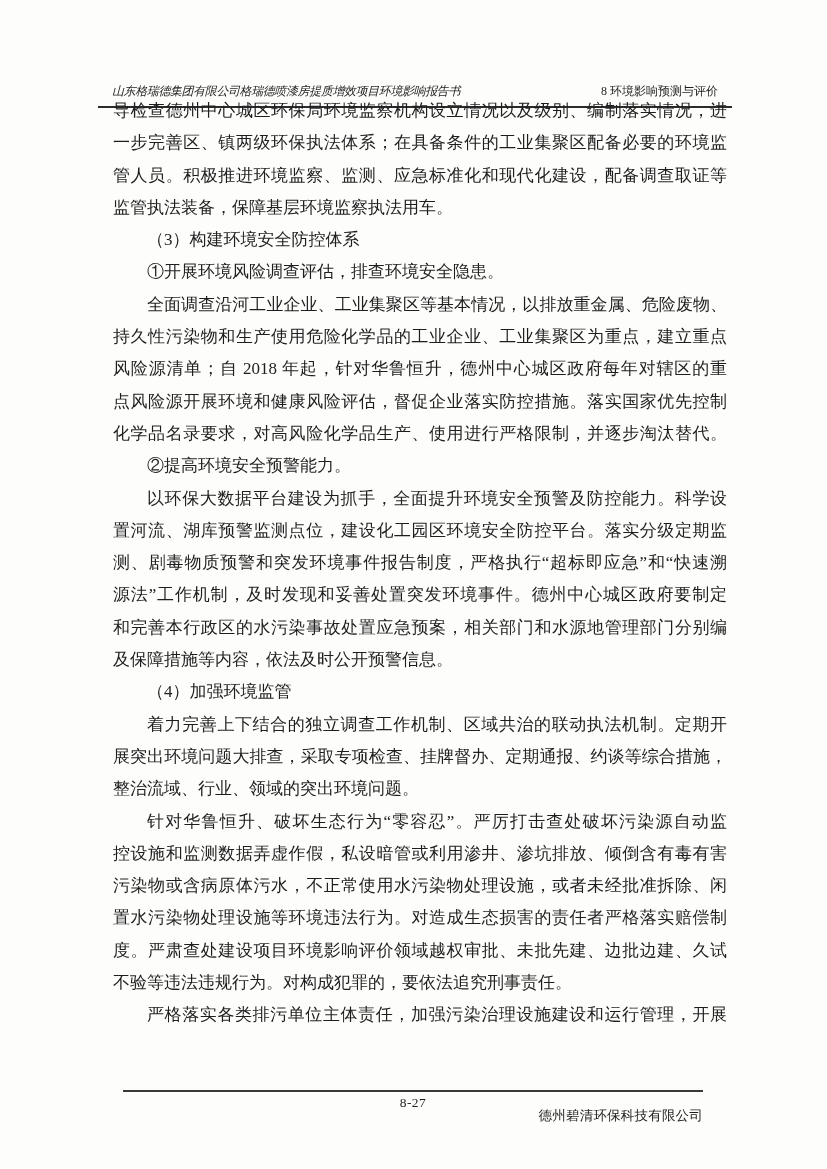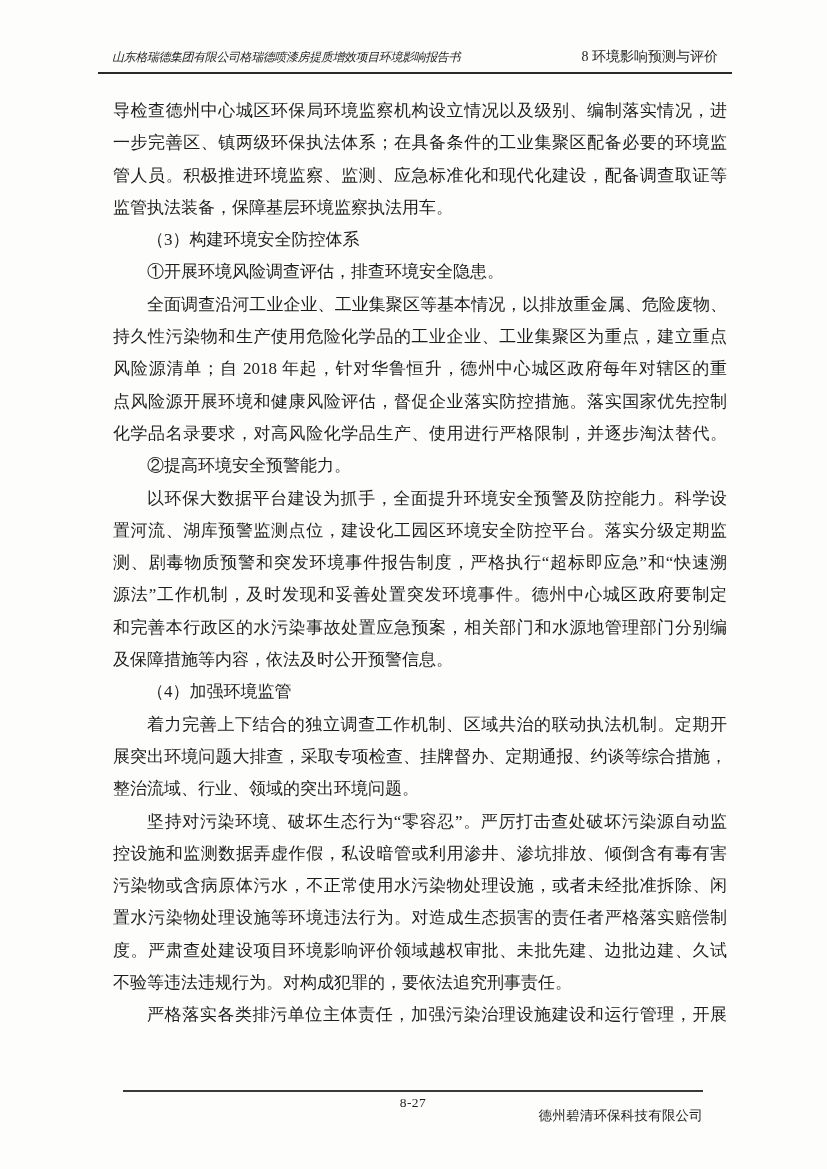--- a/index.html
+++ b/index.html
@@ -33,22 +33,23 @@
     box-sizing: border-box;
     border-bottom: 2px solid #2b2b2b;
   }
   .header-left {
     font-size: 12px;
     letter-spacing: -0.4px;
     white-space: nowrap;
     font-style: italic;
   }
   .header-right {
-    font-size: 14px;
+    font-size: 12px;
     white-space: nowrap;
+    margin-top: 35px;
   }
 
   
   .doc-body {
     position: absolute;
     left: 113px;
     top: 95px;
     width: 614px;
     font-size: 17px;
     line-height: 32.3px;
@@ -144,21 +145,21 @@
       </div>
       <div class="para">
         <div class="line indent">（4）加强环境监管</div>
       </div>
       <div class="para">
         <div class="line full indent">着力完善上下结合的独立调查工作机制、区域共治的联动执法机制。定期开</div>
         <div class="line full">展突出环境问题大排查，采取专项检查、挂牌督办、定期通报、约谈等综合措施，</div>
         <div class="line">整治流域、行业、领域的突出环境问题。</div>
       </div>
       <div class="para">
-        <div class="line full indent">坚持对污染环境、破坏生态行为“零容忍”。严厉打击查处破坏污染源自动监</div>
+        <div class="line full indent">针对华鲁恒升、破坏生态行为“零容忍”。严厉打击查处破坏污染源自动监</div>
         <div class="line full">控设施和监测数据弄虚作假，私设暗管或利用渗井、渗坑排放、倾倒含有毒有害</div>
         <div class="line full">污染物或含病原体污水，不正常使用水污染物处理设施，或者未经批准拆除、闲</div>
         <div class="line full">置水污染物处理设施等环境违法行为。对造成生态损害的责任者严格落实赔偿制</div>
         <div class="line full">度。严肃查处建设项目环境影响评价领域越权审批、未批先建、边批边建、久试</div>
         <div class="line">不验等违法违规行为。对构成犯罪的，要依法追究刑事责任。</div>
       </div>
       <div class="para">
         <div class="line full indent">严格落实各类排污单位主体责任，加强污染治理设施建设和运行管理，开展</div>
       </div>
     </main>

